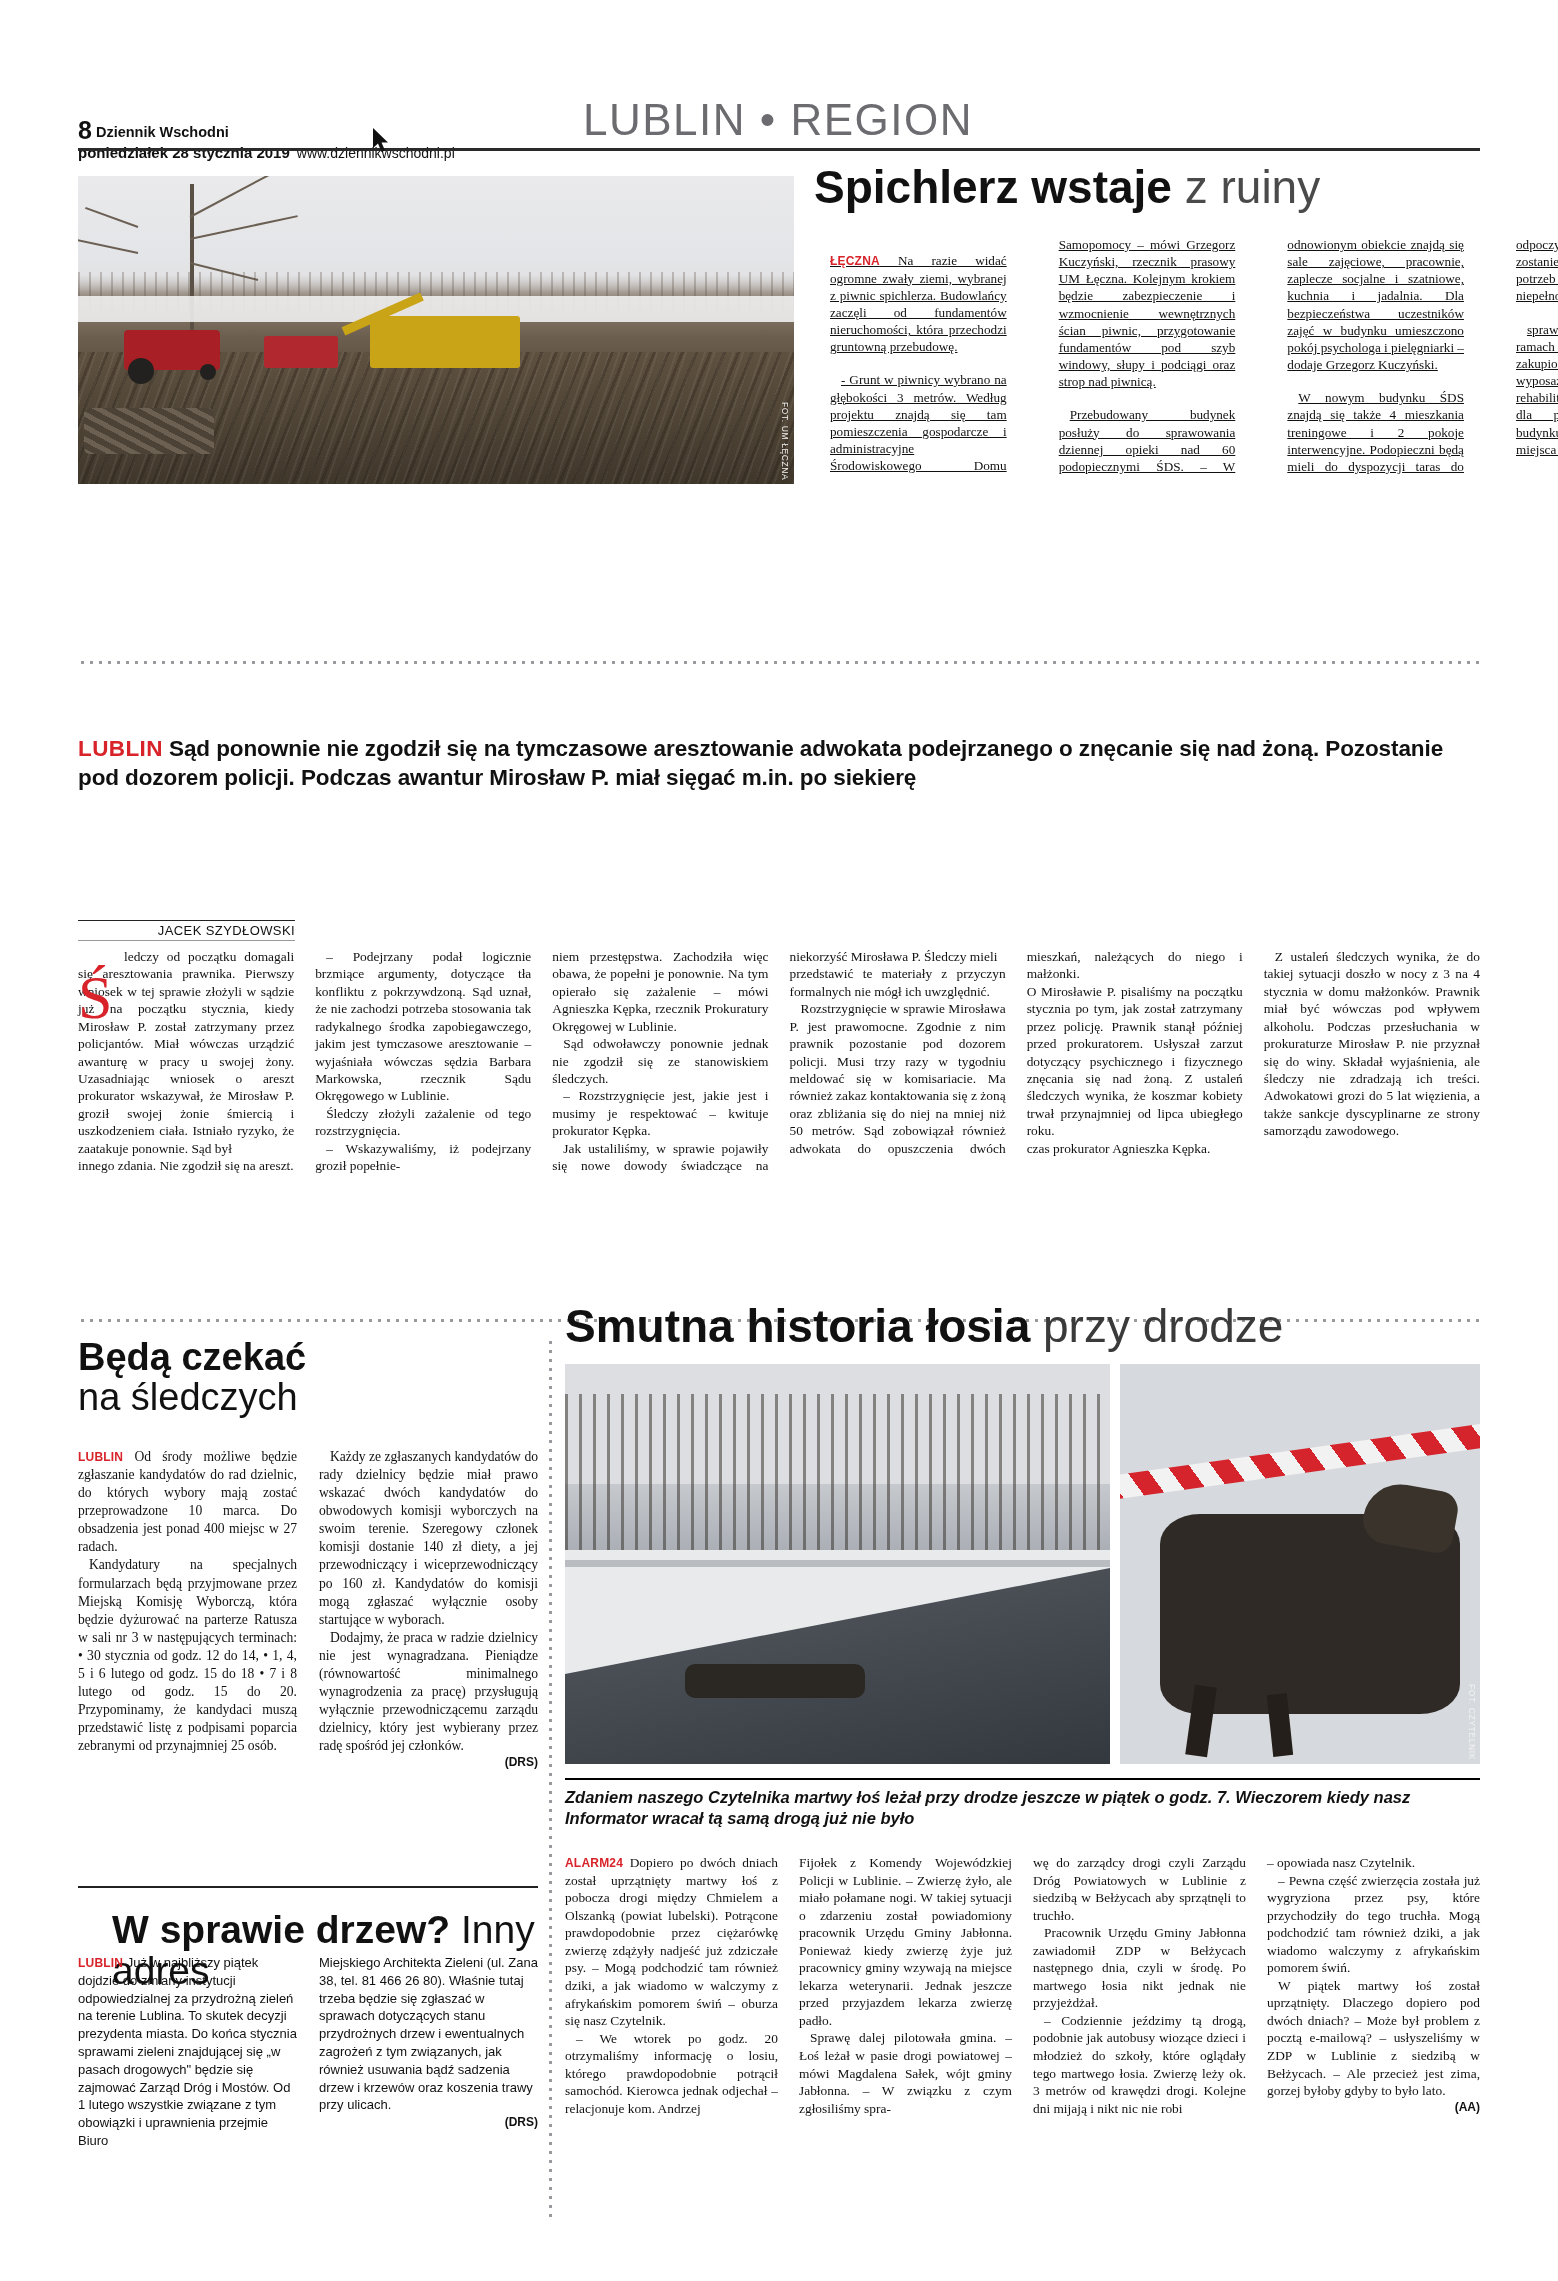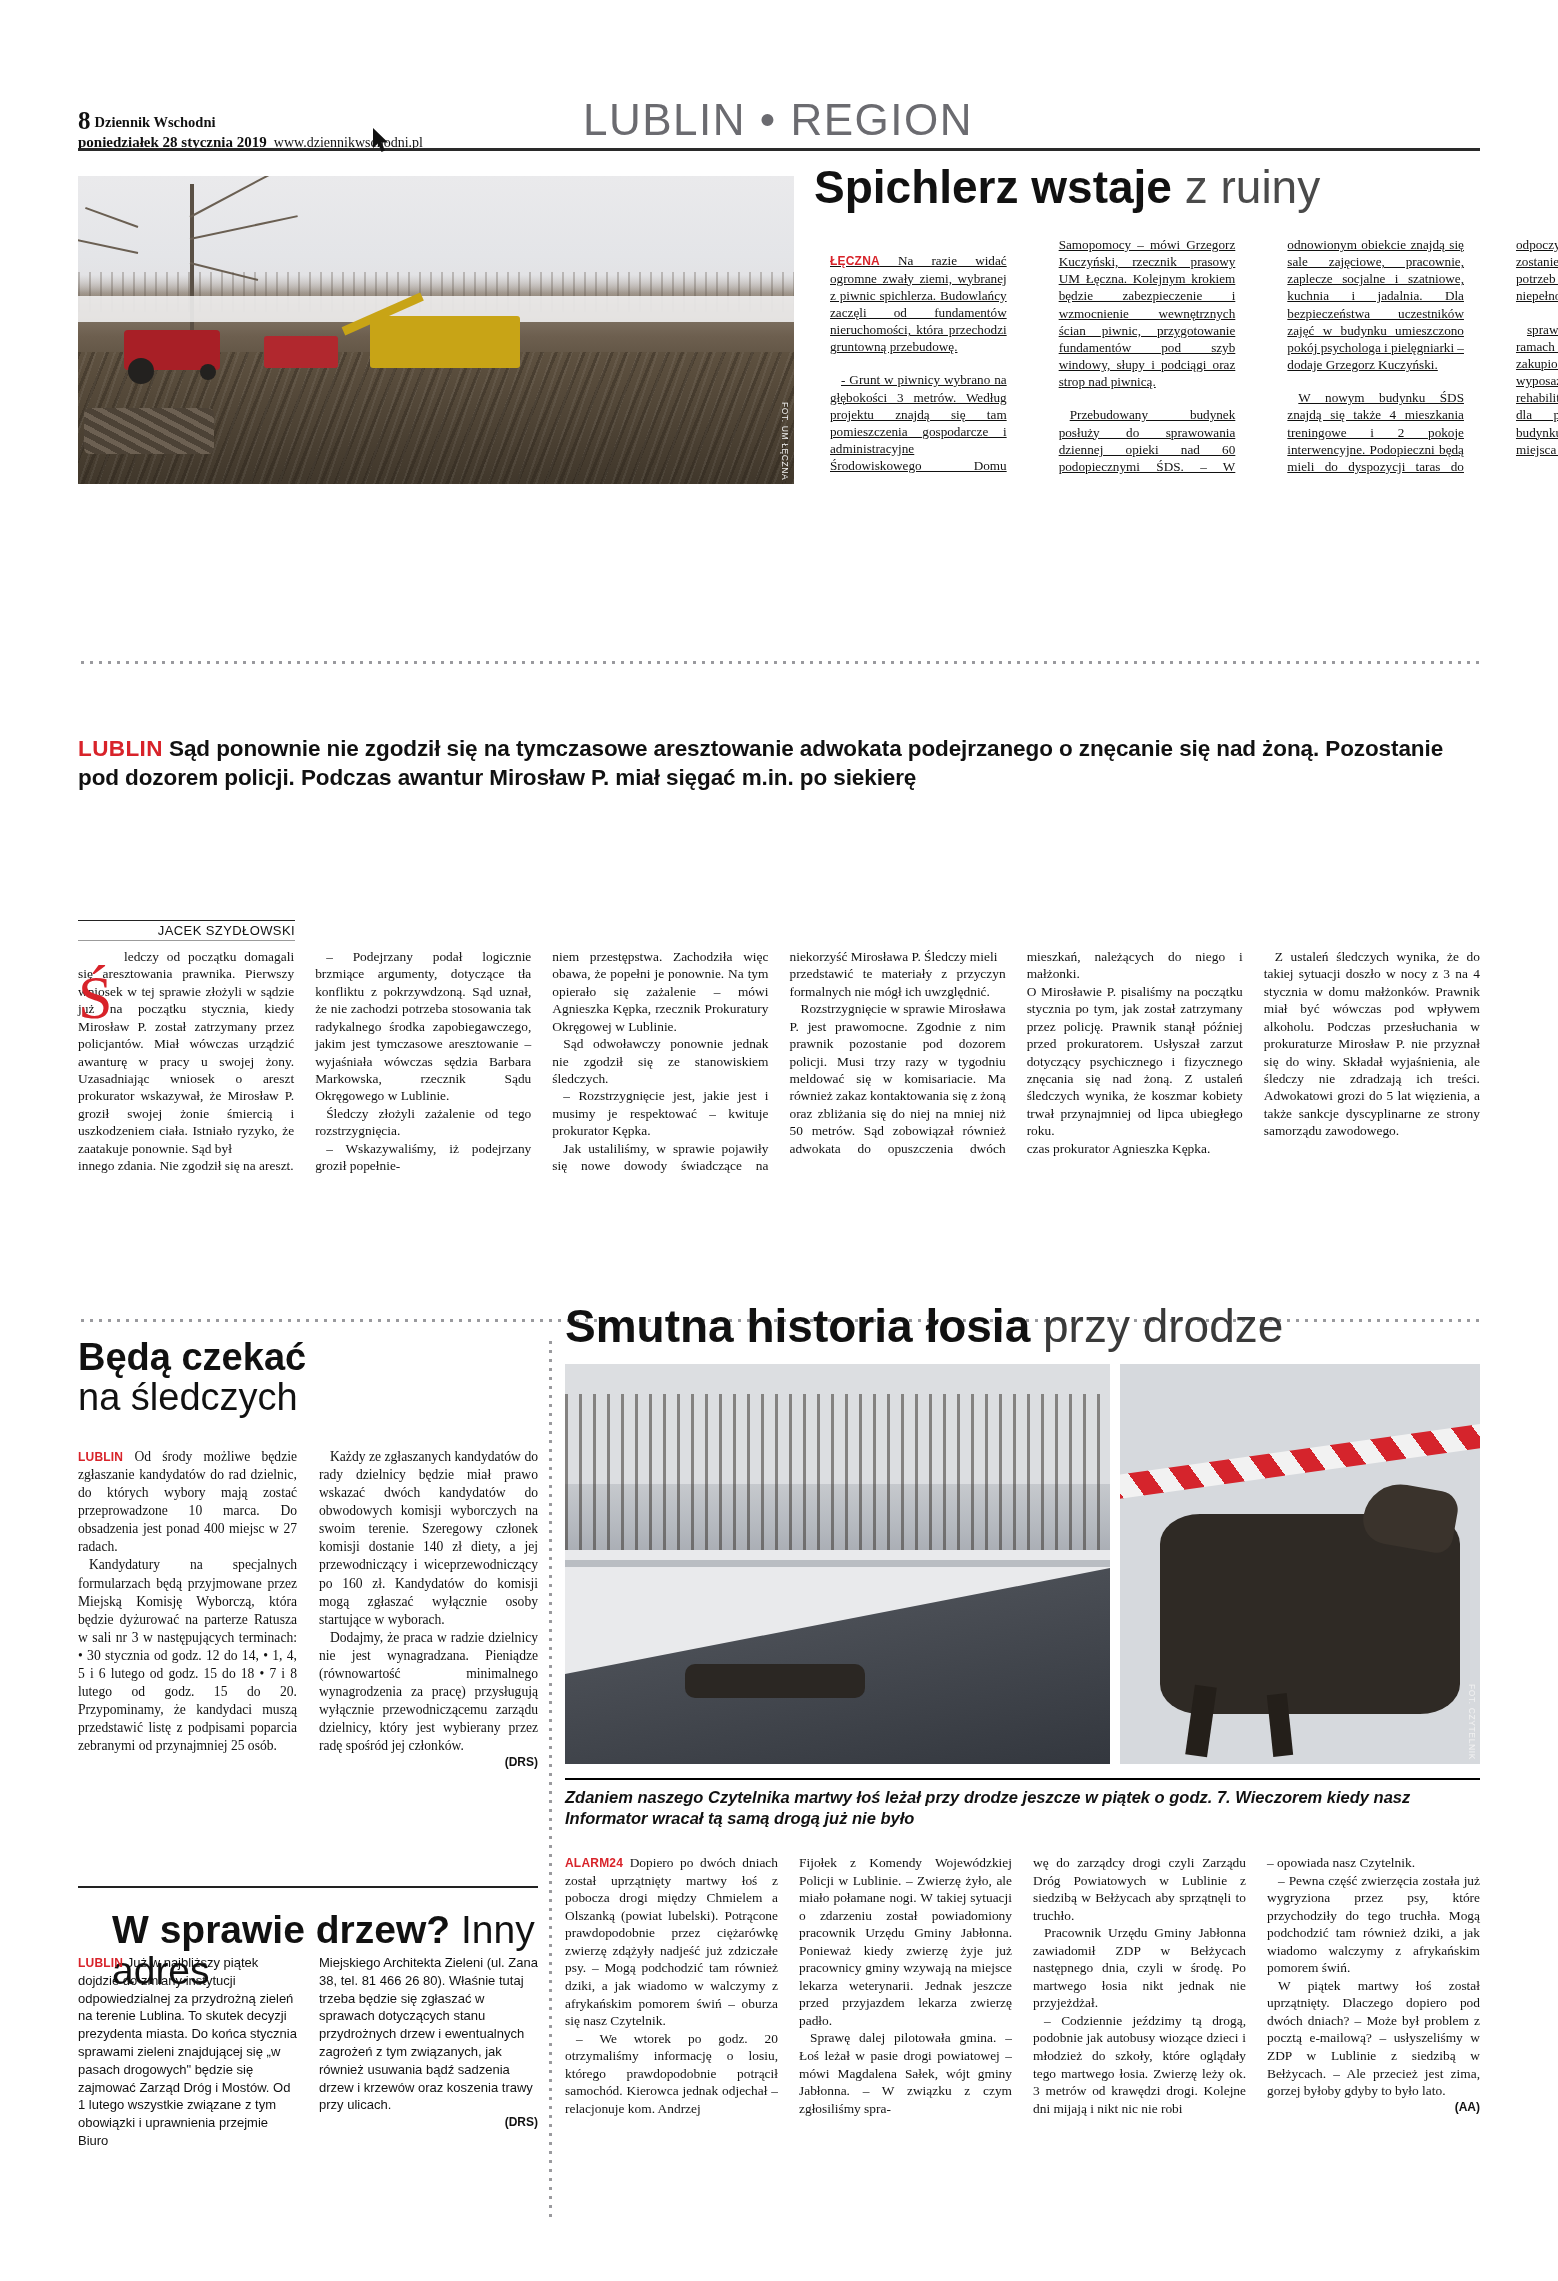--- a/index.html
+++ b/index.html
@@ -8,21 +8,21 @@
     background:#ffffff;
     font-family:"Liberation Serif", serif;
     color:#111;
     position:relative;
     overflow:hidden;
   }
   .page{ position:absolute; left:0; top:0; width:1558px; height:2281px; }
 
   
   .masthead{ position:absolute; left:78px; top:103px; width:1400px; }
-  .mh-left{ position:absolute; left:0; top:5px; width:430px; font-family:Liberation Serif, serif; }
+  .mh-left{ position:absolute; left:0; top:15px; width:430px; font-family:Liberation Sans, sans-serif; }
   .mh-pageno{ font-size:25px; font-weight:bold; line-height:1; display:inline-block; vertical-align:-2px;}
   .mh-paper{ font-size:14.5px; font-weight:bold; display:inline-block; margin-left:4px;}
   .mh-date{ font-size:15px; font-weight:bold; margin-top:1px; }
   .mh-url{ font-size:14px; font-weight:normal; margin-left:7px; }
   .mh-section{ position:absolute; left:0; top:-8px; width:1400px; text-align:center;
     font-family:"Liberation Sans",sans-serif; font-size:44px; letter-spacing:1.5px;
     color:#6b6b70; font-weight:300; }
   .mh-rule{ position:absolute; left:78px; top:148px; width:1402px; height:3px; background:#2a2a2a; }
   .cursor{ position:absolute; left:373px; top:128px; width:0;height:0; }
   .cursor svg{ display:block; }

